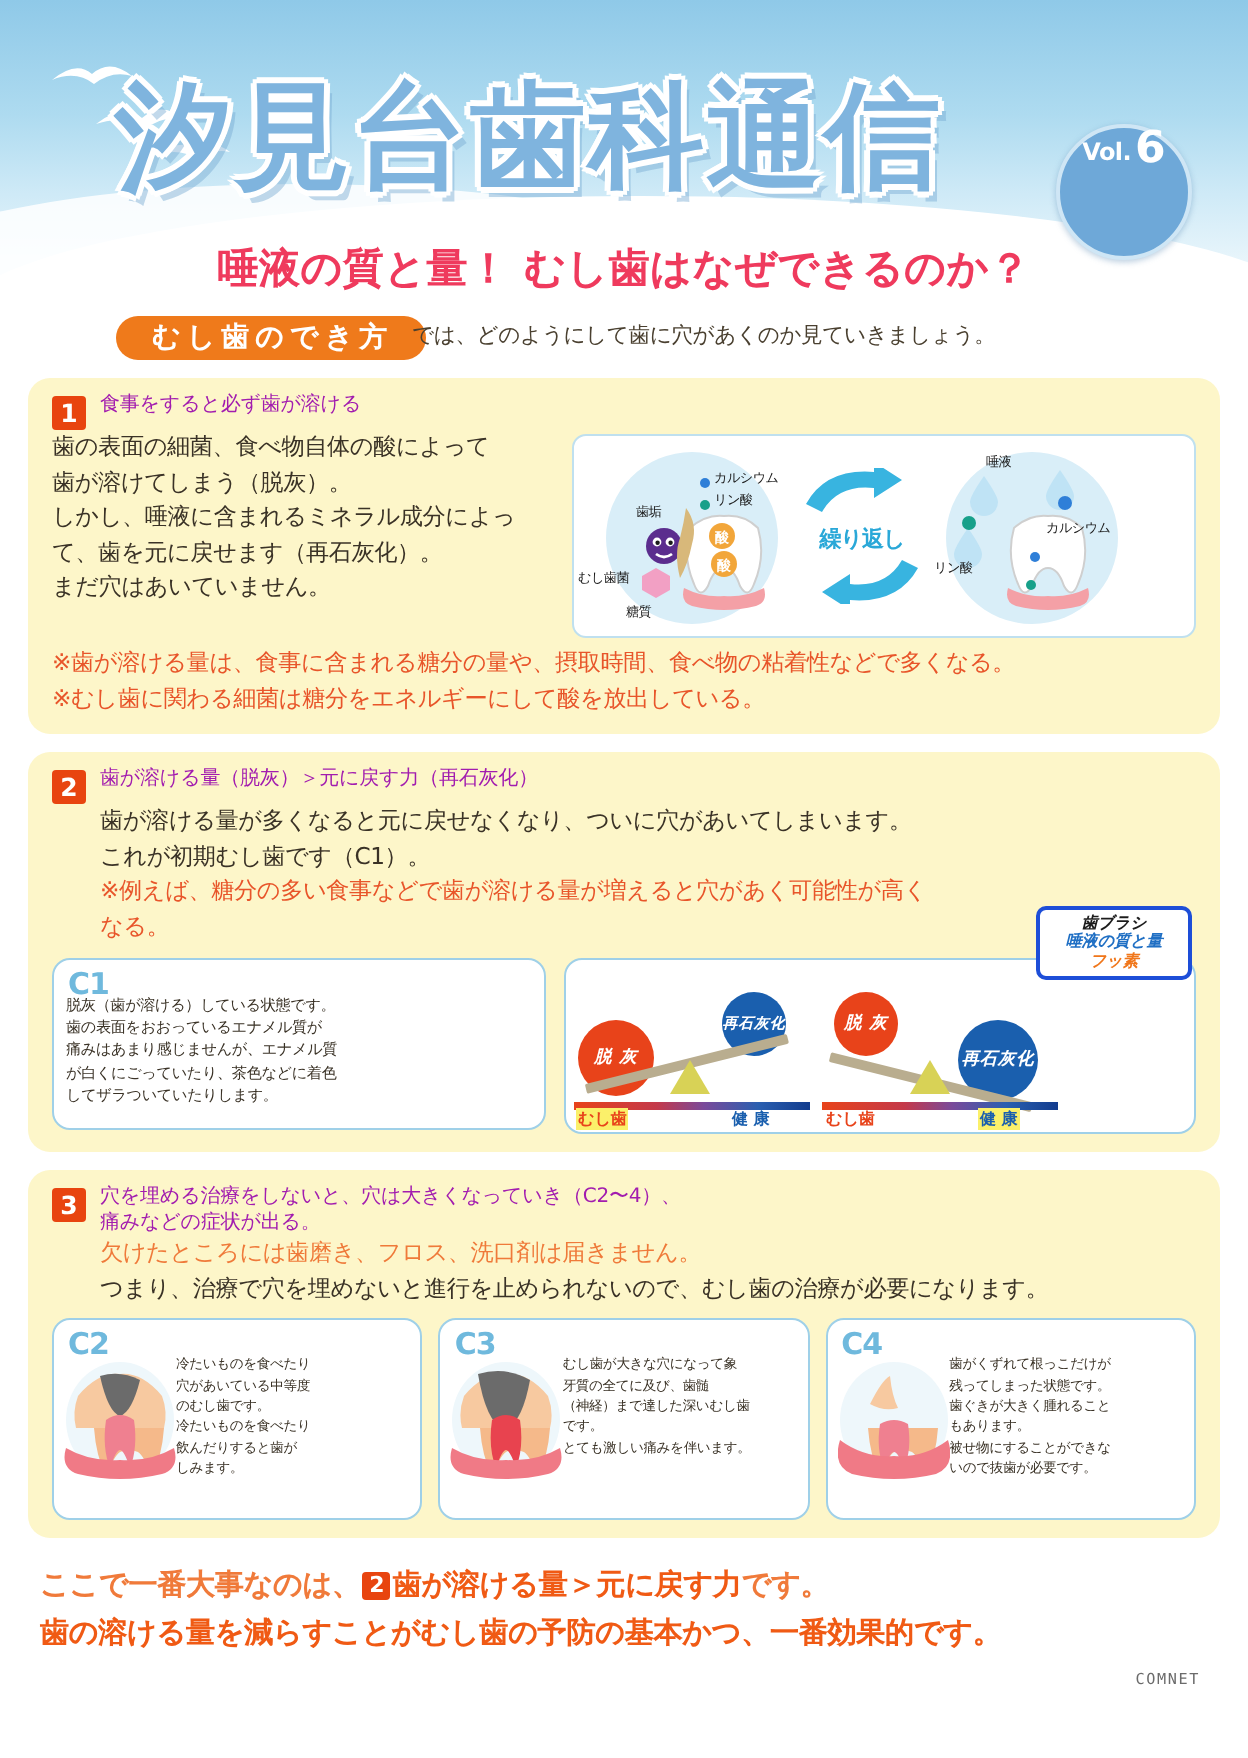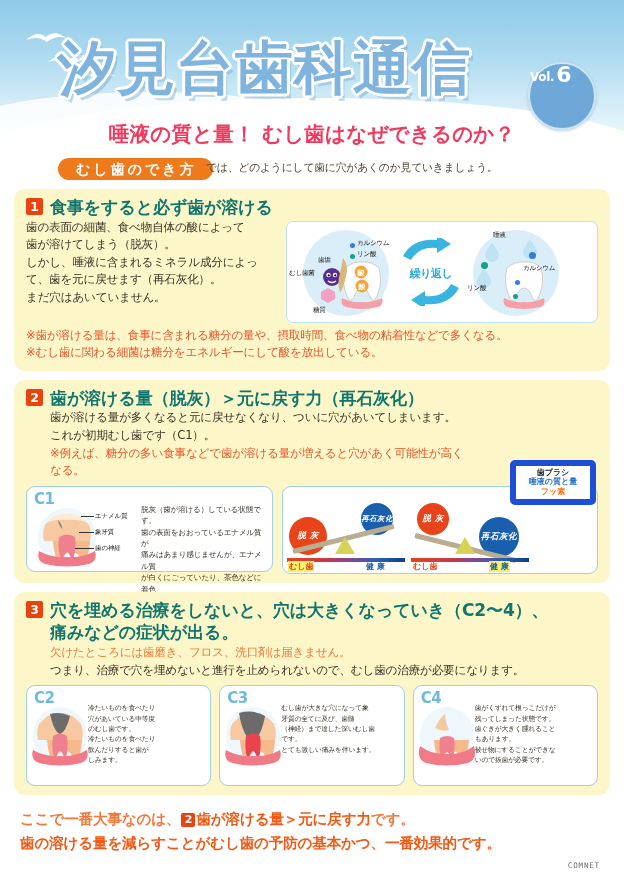--- a/index.html
+++ b/index.html
@@ -21,39 +21,39 @@
   .birds{position:absolute;left:22px;top:24px;width:130px;height:60px;}
   .mag-title{position:absolute;left:58px;top:22px;width:470px;height:92px;
     font-size:58px;line-height:92px;font-weight:bold;color:#7fb4de;
     letter-spacing:1px;white-space:nowrap;
     text-shadow:
       -2px -2px 0 #fff, 2px -2px 0 #fff, -2px 2px 0 #fff, 2px 2px 0 #fff,
       -3px 0 0 #fff, 3px 0 0 #fff, 0 -3px 0 #fff, 0 3px 0 #fff,
       4px 5px 0 rgba(120,170,210,.45);}
   .vol-badge{position:absolute;left:528px;top:62px;width:64px;height:64px;border-radius:50%;
     background:#6ea8d8;border:2px solid #cfe6f5;color:#fff;
-    display:flex;align-items:baseline;gap:2px;
+    display:flex;align-items:baseline;justify-content:center;gap:2px;
     box-shadow:0 1px 3px rgba(80,130,175,.4);}
   .vol-label{font-size:12px;font-weight:bold;letter-spacing:-.3px;
     transform:translateY(-1px);}
   .vol-num{font-size:22px;font-weight:bold;line-height:1;}
   .subtitle{position:absolute;left:0;top:120px;width:624px;text-align:center;
     font-size:20.5px;font-weight:bold;color:#ef3a5d;letter-spacing:.2px;
     text-shadow:1px 1px 0 #fff,-1px 0 0 #fff,0 -1px 0 #fff;}
 
   
   .body{position:relative;padding:0 14px;}
 
   .sec{position:relative;background:#fdf6c9;border-radius:11px;margin-top:9px;
     padding:7px 12px 9px 12px;}
   .sec-head{display:flex;align-items:flex-start;gap:7px;}
   .num-badge{flex:0 0 auto;width:17px;height:17px;background:#e8440f;color:#fff;
     font-size:12.5px;font-weight:bold;line-height:17px;text-align:center;border-radius:2px;
     margin-top:2px;}
-  .sec-title{font-size:17px;font-weight:bold;color:#0f766e;line-height:1.33;letter-spacing:-.1px;}
+  .sec-title{font-size:10px;font-weight:normal;color:#a21caf;line-height:1.33;letter-spacing:-.1px;}
   .sec-body{margin-left:24px;}
   .p{font-size:11.6px;color:#3a3226;line-height:1.52;letter-spacing:-.2px;}
   .p.note{color:#e8552a;}
   .p.orange{color:#ef7a3a;}
 
   
   .strip{position:relative;height:22px;margin-top:6px;}
   .pill{position:absolute;left:44px;top:0;height:22px;line-height:22px;padding:0 16px 0 18px;
     background:#ef7a1b;color:#fff;font-size:14px;font-weight:bold;letter-spacing:3px;
     border-radius:11px;}
@@ -83,22 +83,22 @@
   .cpanel .clabel{position:absolute;left:7px;top:3px;font-size:15px;font-weight:bold;color:#6fb9dd;
     letter-spacing:-.5px;}
   .c1{flex:0 0 247px;height:86px;padding:3px 6px 3px 6px;box-sizing:border-box;}
   .c1-inner{display:flex;height:100%;}
   .c1-img{flex:0 0 108px;position:relative;}
   .c1-txt{flex:1 1 auto;font-size:7.6px;color:#3a3226;line-height:1.5;padding-top:14px;letter-spacing:-.2px;}
   .anno{position:absolute;font-size:6.4px;color:#111;white-space:nowrap;}
   .anno-line{position:absolute;height:1px;background:#333;}
 
   .scale-wrap{flex:1 1 auto;position:relative;}
-  .callout{position:absolute;right:2px;top:-26px;width:74px;background:#fff;border:6px solid #1d4ed8;
-    border-radius:5px;text-align:center;padding:2px 0 3px;z-index:4;line-height:1.18;}
+  .callout{position:absolute;right:2px;top:-26px;width:74px;background:#fff;border:2px solid #1d4ed8;
+    border-radius:5px;text-align:center;padding:2px 0 3px;z-index:4;line-height:1.18;font-style:italic;}
   .callout div{font-size:8px;font-weight:bold;}
   .co1{color:#1c1c1c;}
   .co2{color:#1f6fc4;}
   .co3{color:#f0761a;}
   .callout-stem{position:absolute;right:36px;top:-4px;width:1px;height:12px;background:#6aa9d6;z-index:3;}
   .scale-box{background:#fff;border:1px solid #9fd0e8;border-radius:9px;height:86px;position:relative;overflow:hidden;}
   .circ{position:absolute;border-radius:50%;display:flex;align-items:center;justify-content:center;
     color:#fff;font-weight:bold;font-size:8.6px;letter-spacing:.5px;text-align:center;font-style:italic;}
   .c-red{background:#e8431a;}
   .c-blue{background:#1a5fae;}
@@ -203,21 +203,21 @@
               <circle cx="8" cy="7" r="6.5" fill="#f2a63a"></circle>
                 <text x="8" y="9.8" font-size="7" text-anchor="middle" fill="#fff" font-weight="bold">酸</text>
               <circle cx="9" cy="21" r="6.5" fill="#f2a63a"></circle>
                 <text x="9" y="23.8" font-size="7" text-anchor="middle" fill="#fff" font-weight="bold">酸</text>
             </svg>
             <span class="dot" style="left:63px;top:21px;background:#2f7fd8;"></span>
             <span class="dot" style="left:63px;top:32px;background:#17a08a;"></span>
             <span class="tip" style="left:70px;top:17px;">カルシウム</span>
             <span class="tip" style="left:70px;top:28px;">リン酸</span>
             <span class="tip" style="left:31px;top:34px;">歯垢</span>
-            <span class="tip" style="left:2px;top:47px;">むし歯菌</span>
+            <span class="tip" style="left:2px;top:67px;">むし歯菌</span>
             <span class="tip" style="left:26px;top:84px;">糖質</span>
 
             <svg class="arrow-t" viewBox="0 0 64 22">
               <path d="M4 18 q10 -18 34 -16 l0 -5 l14 9 l-14 9 l0 -5 q-18 -2 -26 12z" fill="#38b4e0"></path>
             </svg>
             <svg class="arrow-b" viewBox="0 0 64 22">
               <path d="M60 4 q-10 18 -34 16 l0 5 l-14 -9 l14 -9 l0 5 q18 2 26 -12z" fill="#38b4e0"></path>
             </svg>
             <div class="repeat-lbl">繰り返し</div>
 
@@ -259,37 +259,20 @@
         <div class="p">これが初期むし歯です（C1）。</div>
         <div class="p note">※例えば、糖分の多い食事などで歯が溶ける量が増えると穴があく可能性が高く</div>
         <div class="p note">なる。</div>
       </div>
 
       <div class="panels2">
 
         <div class="cpanel c1">
           <div class="clabel">C1</div>
           <div class="c1-inner">
-            <div class="c1-img">
-              <svg style="position:absolute;left:4px;top:17px;width:60px;height:62px;" viewBox="0 0 60 62">
-                <ellipse cx="30" cy="30" rx="29" ry="29" fill="#eef7fb"></ellipse>
-                <path d="M8 18 q10 -12 22 -11 q12 -1 22 11 q3 8 1 16 l-46 0 q-2 -8 1 -16z" fill="#f7c9a0"></path>
-                <path d="M10 16 q9 -10 20 -9 q11 -1 20 9 q-8 -4 -20 -3 q-12 -1 -20 3z" fill="#fdebd6"></path>
-                <path d="M21 13 q5 5 4 9 q-4 -5 -4 -9z" fill="#8a8a8a"></path>
-                <path d="M7 34 l46 0 q-1 14 -6 24 q-4 -10 -8 -12 q-5 -2 -9 0 q-4 2 -8 12 q-5 -10 -6 -24z" fill="#f5b98a"></path>
-                <path d="M22 30 q8 -5 16 0 q2 14 -3 24 q-3 -9 -5 -9 q-2 0 -5 9 q-5 -10 -3 -24z" fill="#ef8090"></path>
-                <path d="M2 44 q12 7 28 6 q16 1 28 -6 q3 10 -6 13 q-22 5 -44 0 q-9 -3 -6 -13z" fill="#f07a86"></path>
-              </svg>
-              <span class="anno" style="left:62px;top:22px;">エナメル質</span>
-              <span class="anno-line" style="left:48px;top:26px;width:13px;"></span>
-              <span class="anno" style="left:62px;top:38px;">象牙質</span>
-              <span class="anno-line" style="left:46px;top:42px;width:15px;"></span>
-              <span class="anno" style="left:62px;top:54px;">歯の神経</span>
-              <span class="anno-line" style="left:42px;top:58px;width:19px;"></span>
-            </div>
             <div class="c1-txt">
               <div>脱灰（歯が溶ける）している状態です。</div>
               <div>歯の表面をおおっているエナメル質が</div>
               <div>痛みはあまり感じませんが、エナメル質</div>
               <div>が白くにごっていたり、茶色などに着色</div>
               <div>してザラついていたりします。</div>
             </div>
           </div>
         </div>
 

